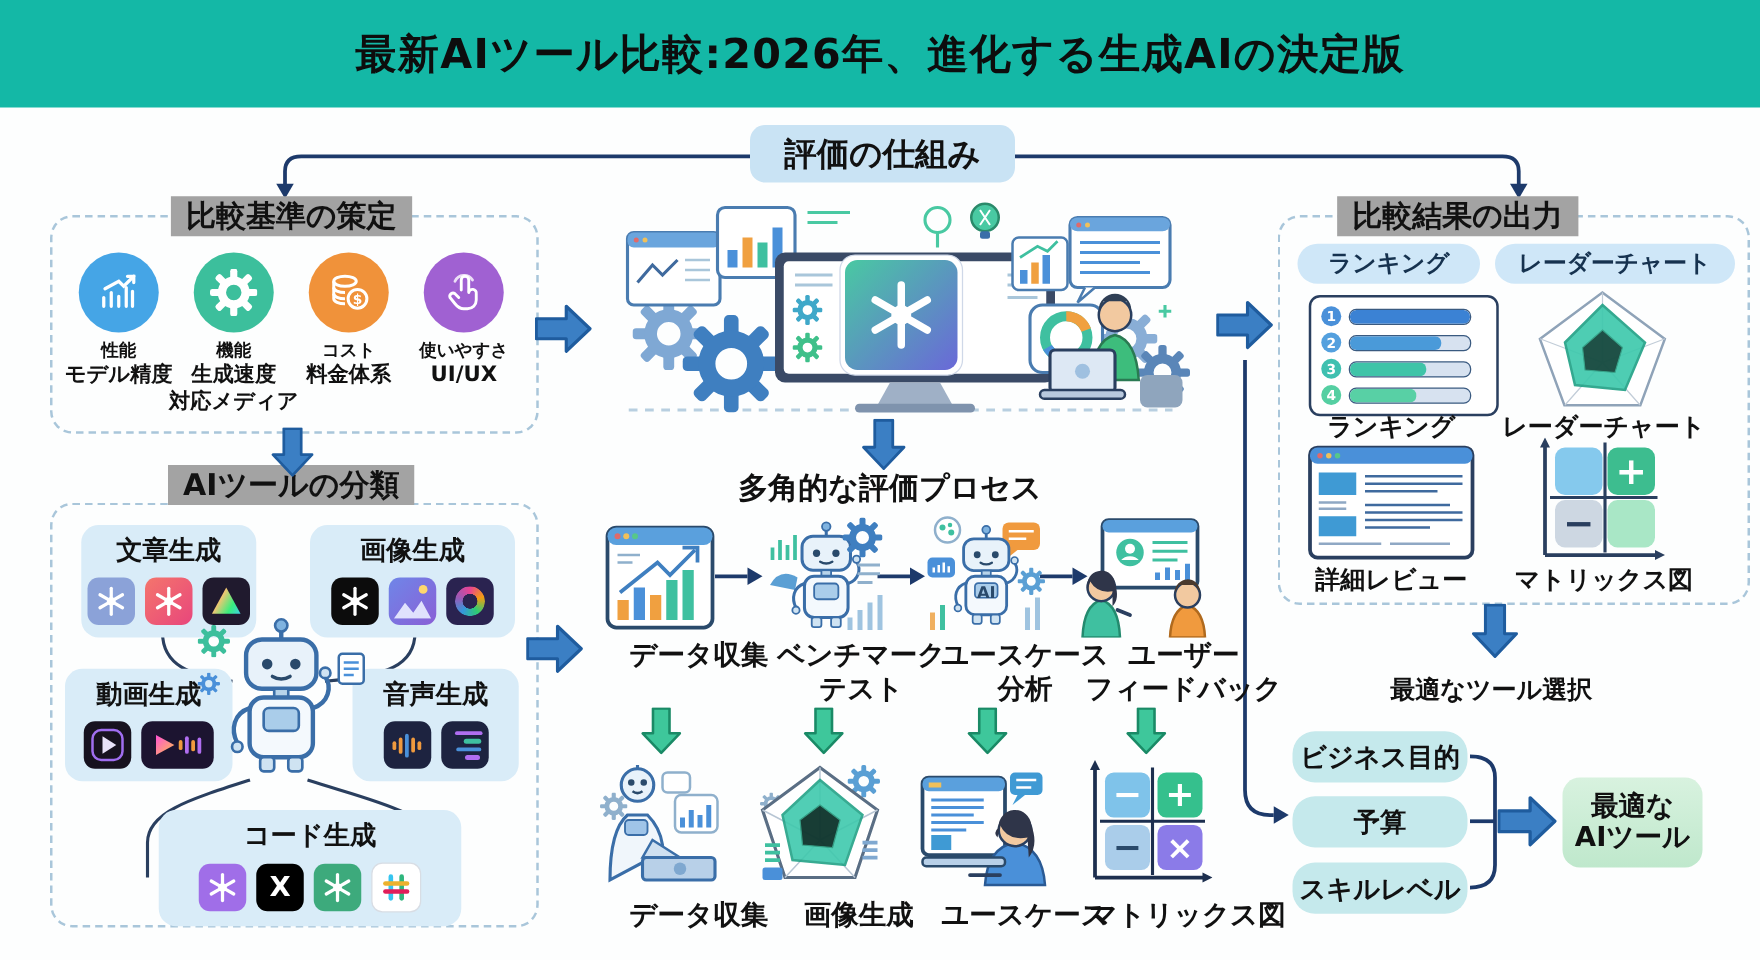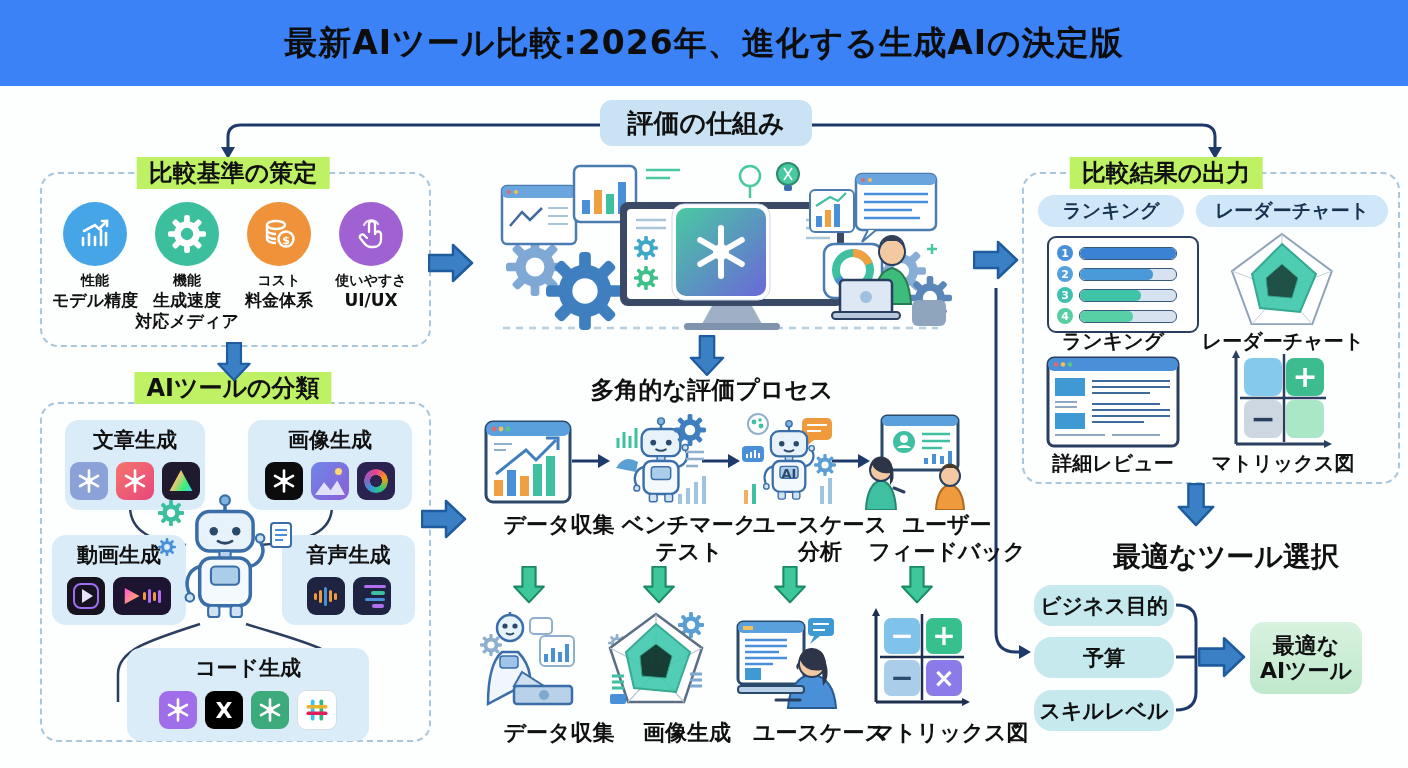--- a/index.html
+++ b/index.html
@@ -1,25 +1,25 @@
 <!DOCTYPE html>
 <html><head>
 <meta charset="utf-8">
 <style>
   html,body{margin:0;padding:0;}
   body{width:1408px;height:768px;position:relative;overflow:hidden;background:#fdfefe;
        font-family:"DejaVu Sans","Liberation Sans",sans-serif;color:#111;}
   .abs{position:absolute;}
   
-  .header{left:0;top:0;width:1408px;height:86px;background:#3b82f6;display:flex;align-items:center;justify-content:center;}
+  .header{left:0;top:0;width:1408px;height:86px;background:#14b8a6;display:flex;align-items:center;justify-content:center;}
   .title{font-size:33px;font-weight:800;letter-spacing:1px;color:#0d0d0d;}
   
   .eval-pill{left:600px;top:100px;width:212px;height:46px;background:#c9e3f4;border-radius:12px;
              display:flex;align-items:center;justify-content:center;font-size:26px;font-weight:800;z-index:4;}
-  .boxheading{font-size:24px;font-weight:800;background:#bef264;padding:0 12px;white-space:nowrap;z-index:4;}
+  .boxheading{font-size:24px;font-weight:800;background:#a3a3a3;padding:0 12px;white-space:nowrap;z-index:4;}
   .dashedbox{border:2px dashed #a9c6da;border-radius:18px;z-index:1;}
   
   .crit-item{width:100px;display:flex;flex-direction:column;align-items:center;z-index:3;}
   .crit-circle{width:64px;height:64px;border-radius:50%;display:flex;align-items:center;justify-content:center;}
   .crit-name{font-size:14px;font-weight:800;margin-top:6px;white-space:nowrap;}
   .crit-sub{font-size:17px;font-weight:700;white-space:nowrap;line-height:1.25;}
   
   .cat-card{background:#d9ecf8;border-radius:14px;display:flex;flex-direction:column;align-items:center;padding-top:6px;z-index:3;}
   .cat-title{font-size:21px;font-weight:800;}
   .iconrow{display:flex;gap:8px;margin-top:8px;align-items:center;}
@@ -59,21 +59,21 @@
   .rkrow{display:flex;align-items:center;gap:6px;}
   .rk-num{width:16px;height:16px;border-radius:50%;color:#fff;font-size:11px;font-weight:800;display:flex;align-items:center;justify-content:center;flex:0 0 auto;}
   .rk-track{width:96px;height:11px;border-radius:6px;background:#d7e2f0;overflow:hidden;border:1px solid #3a5a80;}
   .rk-fill{height:100%;border-radius:5px;}
   .outlabel{font-size:20px;font-weight:800;text-align:center;white-space:nowrap;z-index:3;}
   
   .selpill{left:1034px;width:140px;height:41px;background:#c5e9ec;border-radius:18px;display:flex;align-items:center;justify-content:center;
            font-size:21px;font-weight:800;z-index:3;}
   .resultbox{left:1250px;top:622px;width:112px;height:72px;background:linear-gradient(180deg,#d8f2df,#bfe8cc);border-radius:14px;
              display:flex;flex-direction:column;align-items:center;justify-content:center;font-size:22px;font-weight:800;line-height:1.15;z-index:3;}
-  .selheading{font-size:28px;font-weight:800;white-space:nowrap;z-index:3;margin-left:33px;}
+  .selheading{font-size:20px;font-weight:800;white-space:nowrap;z-index:3;}
   svg.blk{overflow:visible;z-index:5;}
   .rot90{transform:rotate(90deg);}
   .arr-blue{color:#3b7fc4;stroke:#1f5c9e;stroke-width:2.5;stroke-linejoin:round;}
   .arr-green{color:#3ec79b;stroke:#1a8a66;stroke-width:2.5;stroke-linejoin:round;}
   .conn{left:0;top:0;width:1408px;height:768px;z-index:2;pointer-events:none;}
   .illus{z-index:3;}
 </style>
 </head>
 <body>
 

